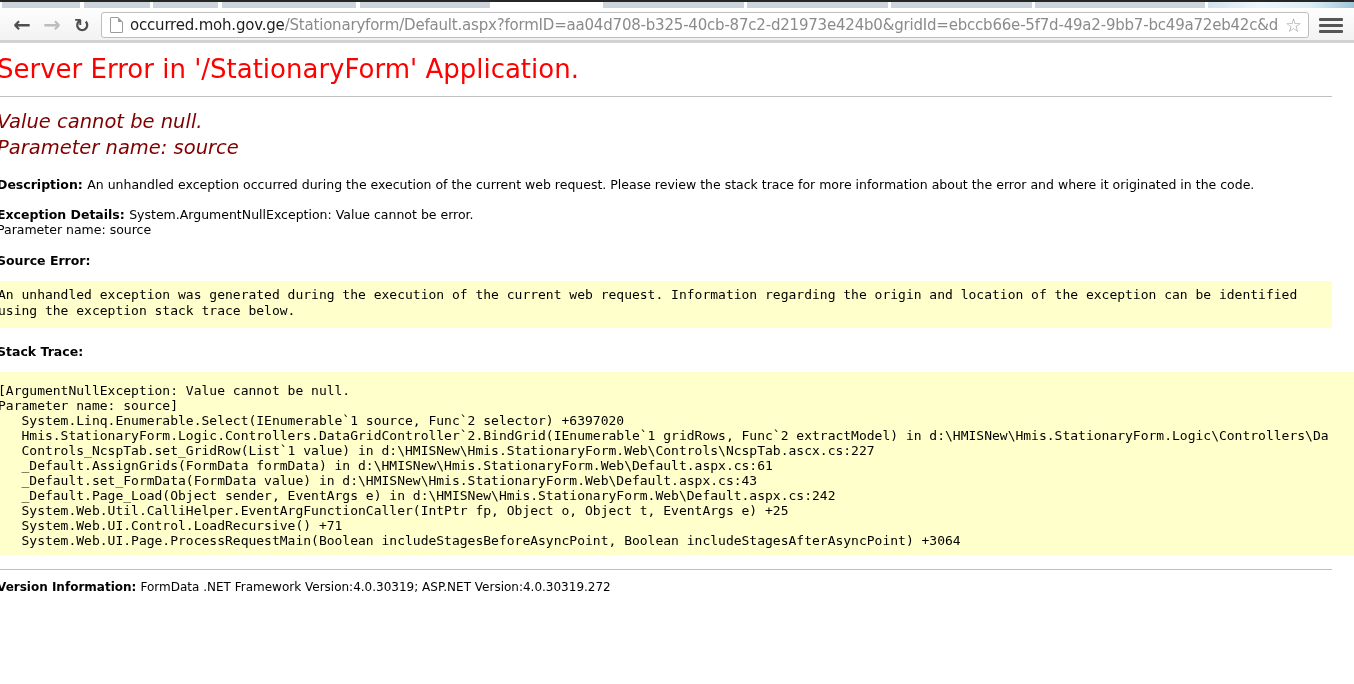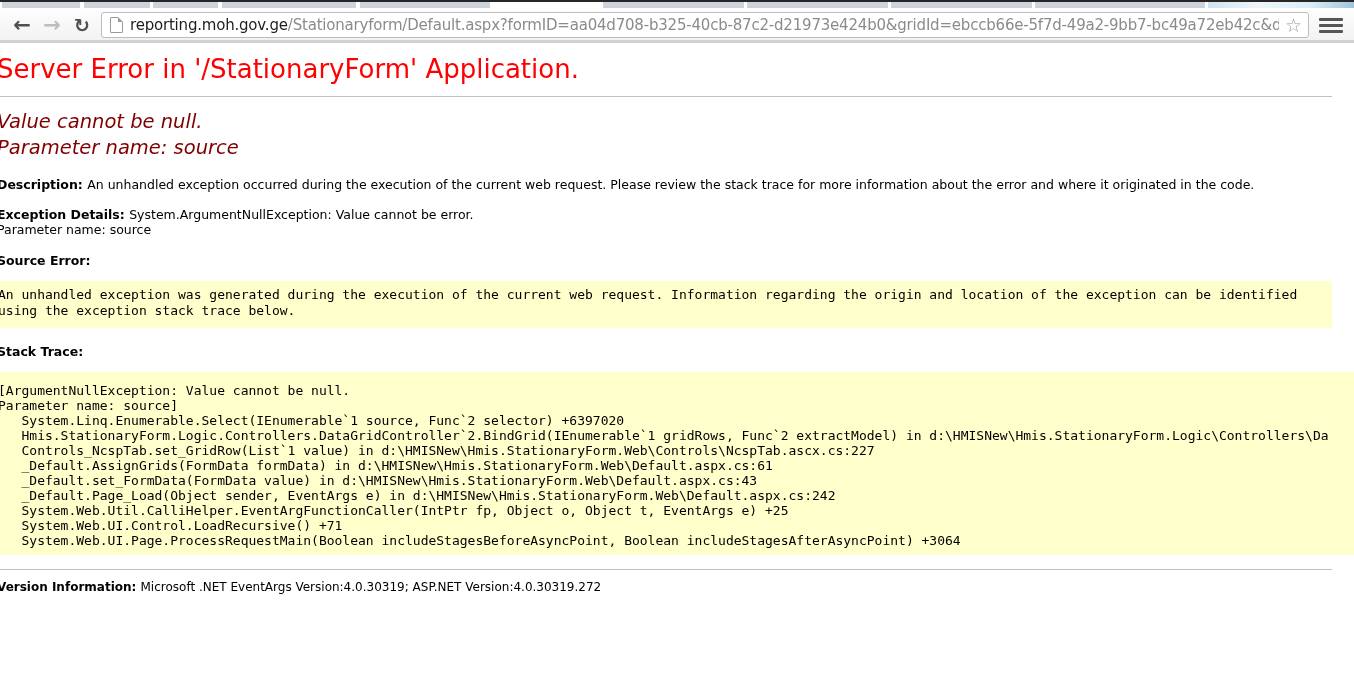--- a/index.html
+++ b/index.html
@@ -61,21 +61,21 @@
     <div class="tabseg" style="left:891px;width:141px"></div>
     <div class="tabseg" style="left:1035px;width:170px"></div>
     <div class="tabseg blue" style="left:1208px;width:146px"></div>
   </div>
   <div class="toolbar">
     <div class="navbtn">←</div>
     <div class="navbtn disabled">→</div>
     <div class="navbtn reload">↻</div>
     <div class="omnibox">
       <span class="doc-icon"></span>
-      <span class="url"><span class="host">reporting.moh.gov.ge</span><span class="path">/Stationaryform/Default.aspx?formID=aa04d708-b325-40cb-87c2-d21973e424b0&amp;gridId=ebccb66e-5f7d-49a2-9bb7-bc49a72eb42c&amp;detailsFormII</span></span>
+      <span class="url"><span class="host">occurred.moh.gov.ge</span><span class="path">/Stationaryform/Default.aspx?formID=aa04d708-b325-40cb-87c2-d21973e424b0&amp;gridId=ebccb66e-5f7d-49a2-9bb7-bc49a72eb42c&amp;detailsFormII</span></span>
       <span class="star">☆</span>
     </div>
     <div class="menu-btn">
         <span></span>
         <span></span>
         <span></span>
       </div>
   </div>
 </div>
 
@@ -101,14 +101,14 @@
    Hmis.StationaryForm.Logic.Controllers.DataGridController`2.BindGrid(IEnumerable`1 gridRows, Func`2 extractModel) in d:\HMISNew\Hmis.StationaryForm.Logic\Controllers\Da
    Controls_NcspTab.set_GridRow(List`1 value) in d:\HMISNew\Hmis.StationaryForm.Web\Controls\NcspTab.ascx.cs:227
    _Default.AssignGrids(FormData formData) in d:\HMISNew\Hmis.StationaryForm.Web\Default.aspx.cs:61
    _Default.set_FormData(FormData value) in d:\HMISNew\Hmis.StationaryForm.Web\Default.aspx.cs:43
    _Default.Page_Load(Object sender, EventArgs e) in d:\HMISNew\Hmis.StationaryForm.Web\Default.aspx.cs:242
    System.Web.Util.CalliHelper.EventArgFunctionCaller(IntPtr fp, Object o, Object t, EventArgs e) +25
    System.Web.UI.Control.LoadRecursive() +71
    System.Web.UI.Page.ProcessRequestMain(Boolean includeStagesBeforeAsyncPoint, Boolean includeStagesAfterAsyncPoint) +3064</pre>
     </div>
   <hr class="rule2">
-  <p class="bodytext version"><b>Version Information: </b><span>Microsoft .NET EventArgs Version:4.0.30319; ASP.NET Version:4.0.30319.272</span></p>
+  <p class="bodytext version"><b>Version Information: </b><span>FormData .NET Framework Version:4.0.30319; ASP.NET Version:4.0.30319.272</span></p>
 </div>
 
 </body></html>

